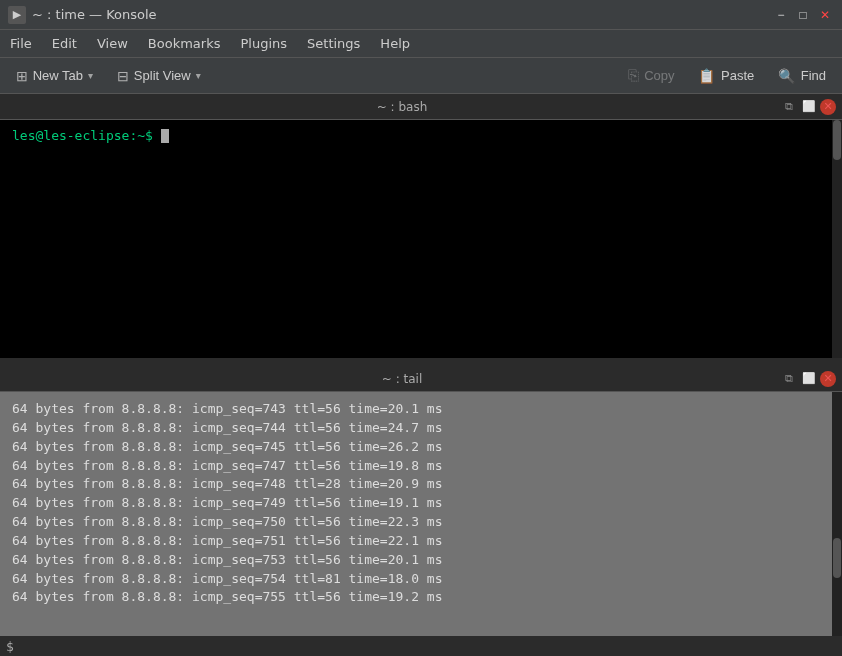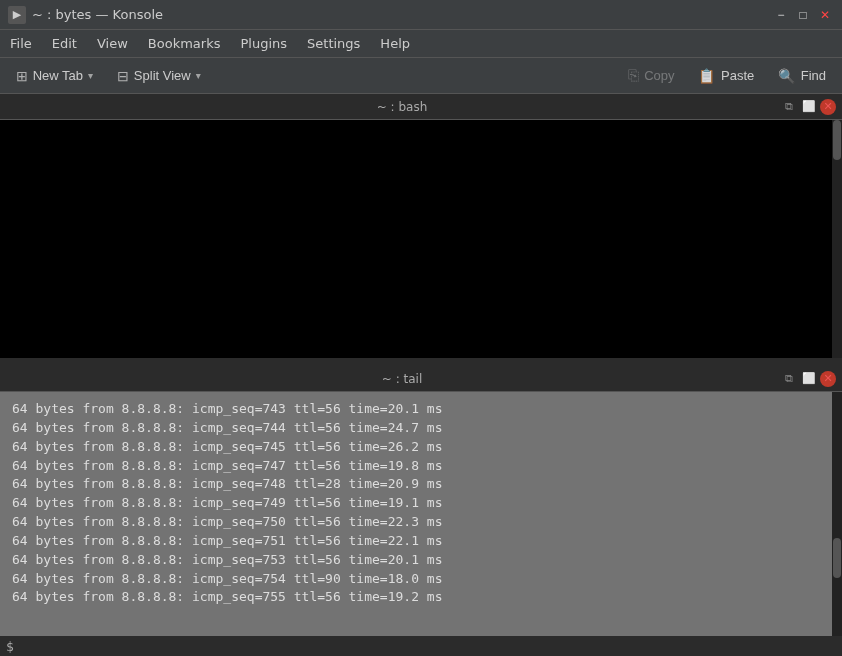--- a/index.html
+++ b/index.html
@@ -244,21 +244,21 @@
     }
   </style>
 </head>
 <body>
 
 <div class="title-bar">
   <div class="title-bar-left">
     <div class="title-bar-icon">
       <span>▶</span>
     </div>
-    <span class="title-bar-title">~ : bytes — Konsole</span>
+    <span class="title-bar-title">~ : time — Konsole</span>
   </div>
   <div class="title-bar-controls">
     <button class="title-btn">−</button>
     <button class="title-btn">□</button>
     <button class="title-btn close">✕</button>
   </div>
 </div>
 
 <div class="menu-bar">
   <span class="menu-item">File</span>
@@ -302,20 +302,23 @@
     <div class="tab-header">
       <div style="width:18px;"></div>
       <span class="tab-title">~ : bash</span>
       <div class="tab-controls">
         <button class="tab-ctrl-btn" title="Restore">⧉</button>
         <button class="tab-ctrl-btn" title="Maximize">⬜</button>
         <button class="tab-ctrl-btn close-tab" title="Close">✕</button>
       </div>
     </div>
     <div class="terminal-content" style="background:#000; flex:1; position:relative;">
+      <div style="padding:4px 6px;">
+        <span class="prompt-user">les@les-eclipse:~$</span><span class="prompt-symbol"> </span><span class="cursor"></span>
+      </div>
       <div class="scrollbar">
         <div class="scrollbar-thumb" style="top:0; height:40px;"></div>
       </div>
     </div>
   </div>
 
   <div class="split-bottom">
     <div class="tab-header">
       <div style="width:18px;"></div>
       <span class="tab-title">~ : tail</span>
@@ -329,21 +332,21 @@
       <div id="ping-lines-container" style="padding:4px 6px;">
           <div class="ping-line">64 bytes from 8.8.8.8: icmp_seq=743 ttl=56 time=20.1 ms</div>
           <div class="ping-line">64 bytes from 8.8.8.8: icmp_seq=744 ttl=56 time=24.7 ms</div>
           <div class="ping-line">64 bytes from 8.8.8.8: icmp_seq=745 ttl=56 time=26.2 ms</div>
           <div class="ping-line">64 bytes from 8.8.8.8: icmp_seq=747 ttl=56 time=19.8 ms</div>
           <div class="ping-line">64 bytes from 8.8.8.8: icmp_seq=748 ttl=28 time=20.9 ms</div>
           <div class="ping-line">64 bytes from 8.8.8.8: icmp_seq=749 ttl=56 time=19.1 ms</div>
           <div class="ping-line">64 bytes from 8.8.8.8: icmp_seq=750 ttl=56 time=22.3 ms</div>
           <div class="ping-line">64 bytes from 8.8.8.8: icmp_seq=751 ttl=56 time=22.1 ms</div>
           <div class="ping-line">64 bytes from 8.8.8.8: icmp_seq=753 ttl=56 time=20.1 ms</div>
-          <div class="ping-line">64 bytes from 8.8.8.8: icmp_seq=754 ttl=90 time=18.0 ms</div>
+          <div class="ping-line">64 bytes from 8.8.8.8: icmp_seq=754 ttl=81 time=18.0 ms</div>
           <div class="ping-line">64 bytes from 8.8.8.8: icmp_seq=755 ttl=56 time=19.2 ms</div>
         </div>
       <div class="scrollbar">
         <div class="scrollbar-thumb" style="top:60%; height:40px;"></div>
       </div>
     </div>
     <div class="bottom-prompt-line">
       <span style="color:#aaa; font-family: monospace;">$</span>
     </div>
   </div>

